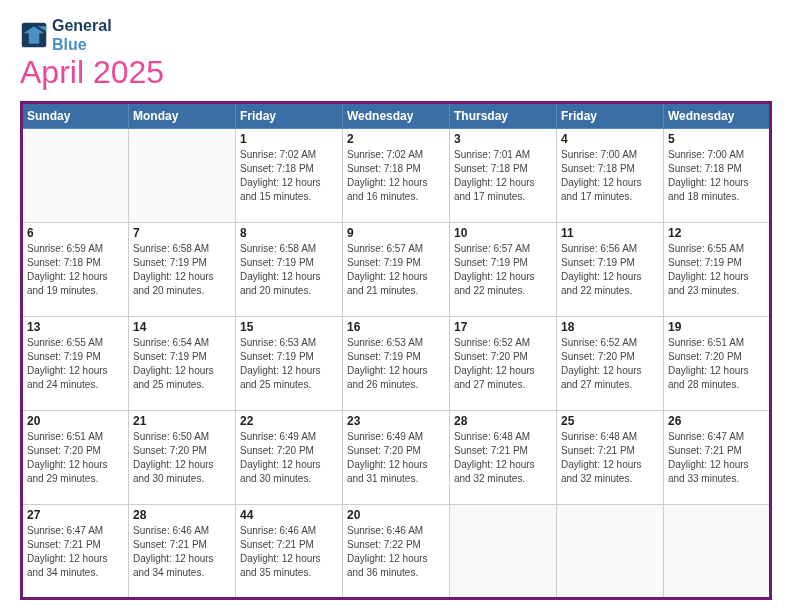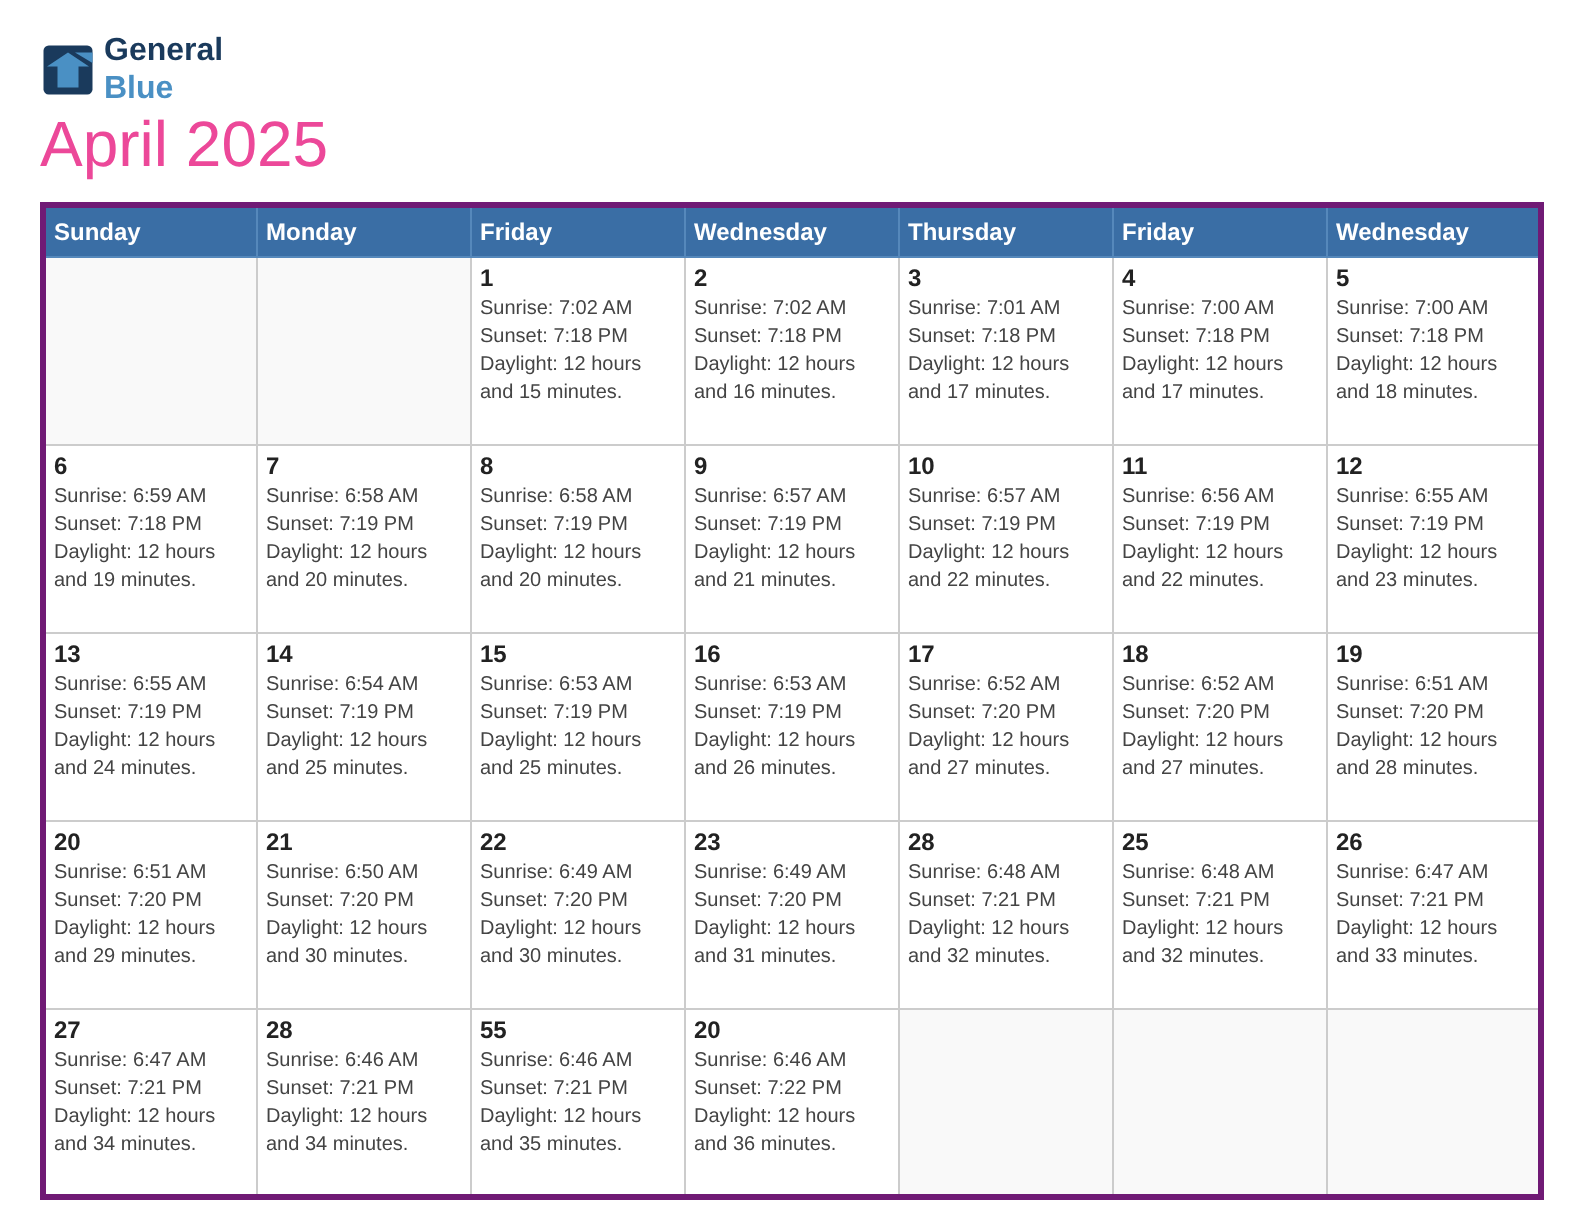--- a/index.html
+++ b/index.html
@@ -294,21 +294,21 @@
 Sunset: 7:21 PM
 Daylight: 12 hours and 34 minutes.</div>
           </td>
           <td>
             <span class="day-number">28</span>
             <div class="day-info">Sunrise: 6:46 AM
 Sunset: 7:21 PM
 Daylight: 12 hours and 34 minutes.</div>
           </td>
           <td>
-            <span class="day-number">55</span>
+            <span class="day-number">44</span>
             <div class="day-info">Sunrise: 6:46 AM
 Sunset: 7:21 PM
 Daylight: 12 hours and 35 minutes.</div>
           </td>
           <td>
             <span class="day-number">20</span>
             <div class="day-info">Sunrise: 6:46 AM
 Sunset: 7:22 PM
 Daylight: 12 hours and 36 minutes.</div>
           </td>

